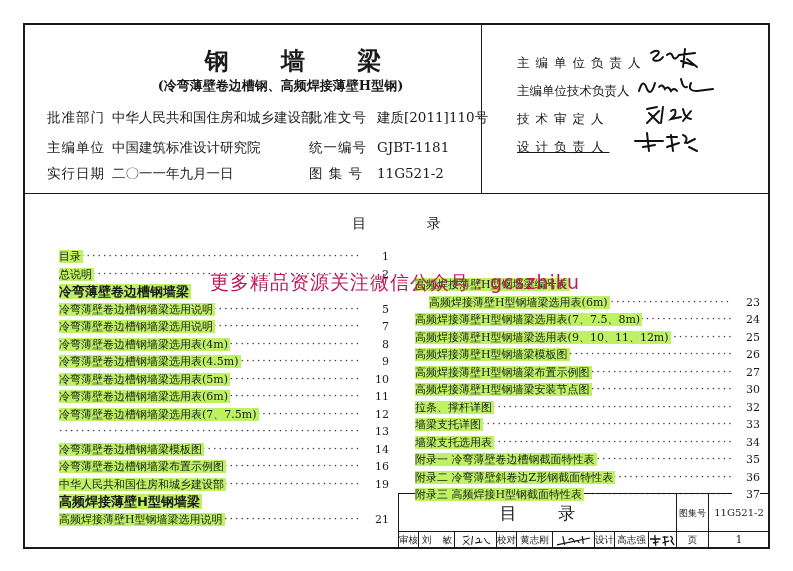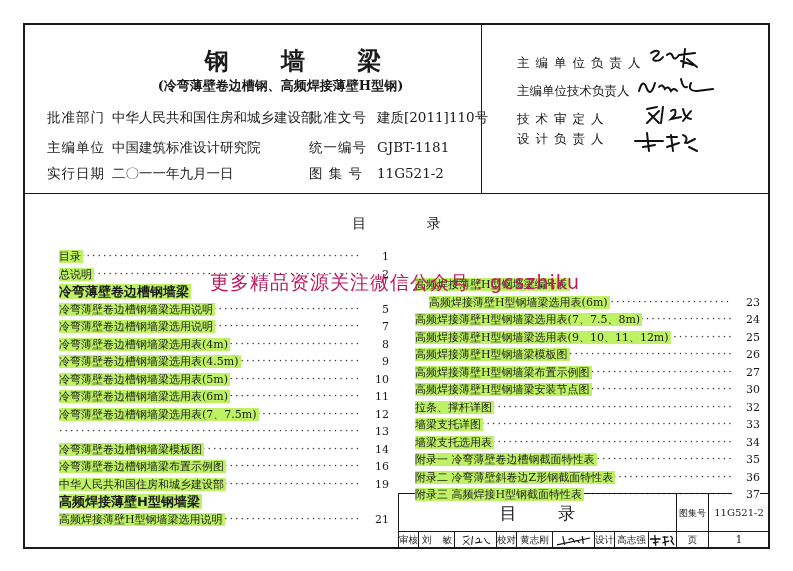--- a/index.html
+++ b/index.html
@@ -93,21 +93,21 @@
         <svg viewBox="0 0 110 26">
             <path d="M6 18 q4 -14 8 -2 q4 8 8 -6 M26 14 q3 -4 6 2 q3 -4 6 2 q3 -4 6 0 M48 6 q2 10 6 8 M58 10 q-4 8 6 8 L80 16" stroke="#111" stroke-width="2" fill="none" stroke-linecap="round"></path>
           </svg>
       </div>
       <div class="resp-row spread" style="top:86px;">技术审定人</div>
       <div class="signature" style="top:76px;">
         <svg viewBox="0 0 110 26">
             <path d="M14 8 L24 6 M16 12 L26 22 M26 10 L14 22 M30 6 L28 22 M38 10 q6 -4 4 4 L38 18 L48 16 M50 8 q2 10 8 10 M58 10 L50 20" stroke="#111" stroke-width="2" fill="none" stroke-linecap="round"></path>
           </svg>
       </div>
-      <div class="resp-row spread" style="top:106px;">设计负责人</div>
+      <div class="resp-row spread" style="top:114px;text-decoration:underline;">设计负责人</div>
       <div class="signature" style="top:104px;">
         <svg viewBox="0 0 110 26">
             <path d="M2 12 L30 12 M14 4 L16 22 M10 18 L22 16 M34 8 L44 8 M38 6 L40 22 M34 18 L46 14 M50 6 q6 2 2 8 M54 14 L62 10 M56 18 L64 22" stroke="#111" stroke-width="2" fill="none" stroke-linecap="round"></path>
           </svg>
       </div>
     </div>
   </div>
 
   <div class="toc-title">目 录</div>
 

